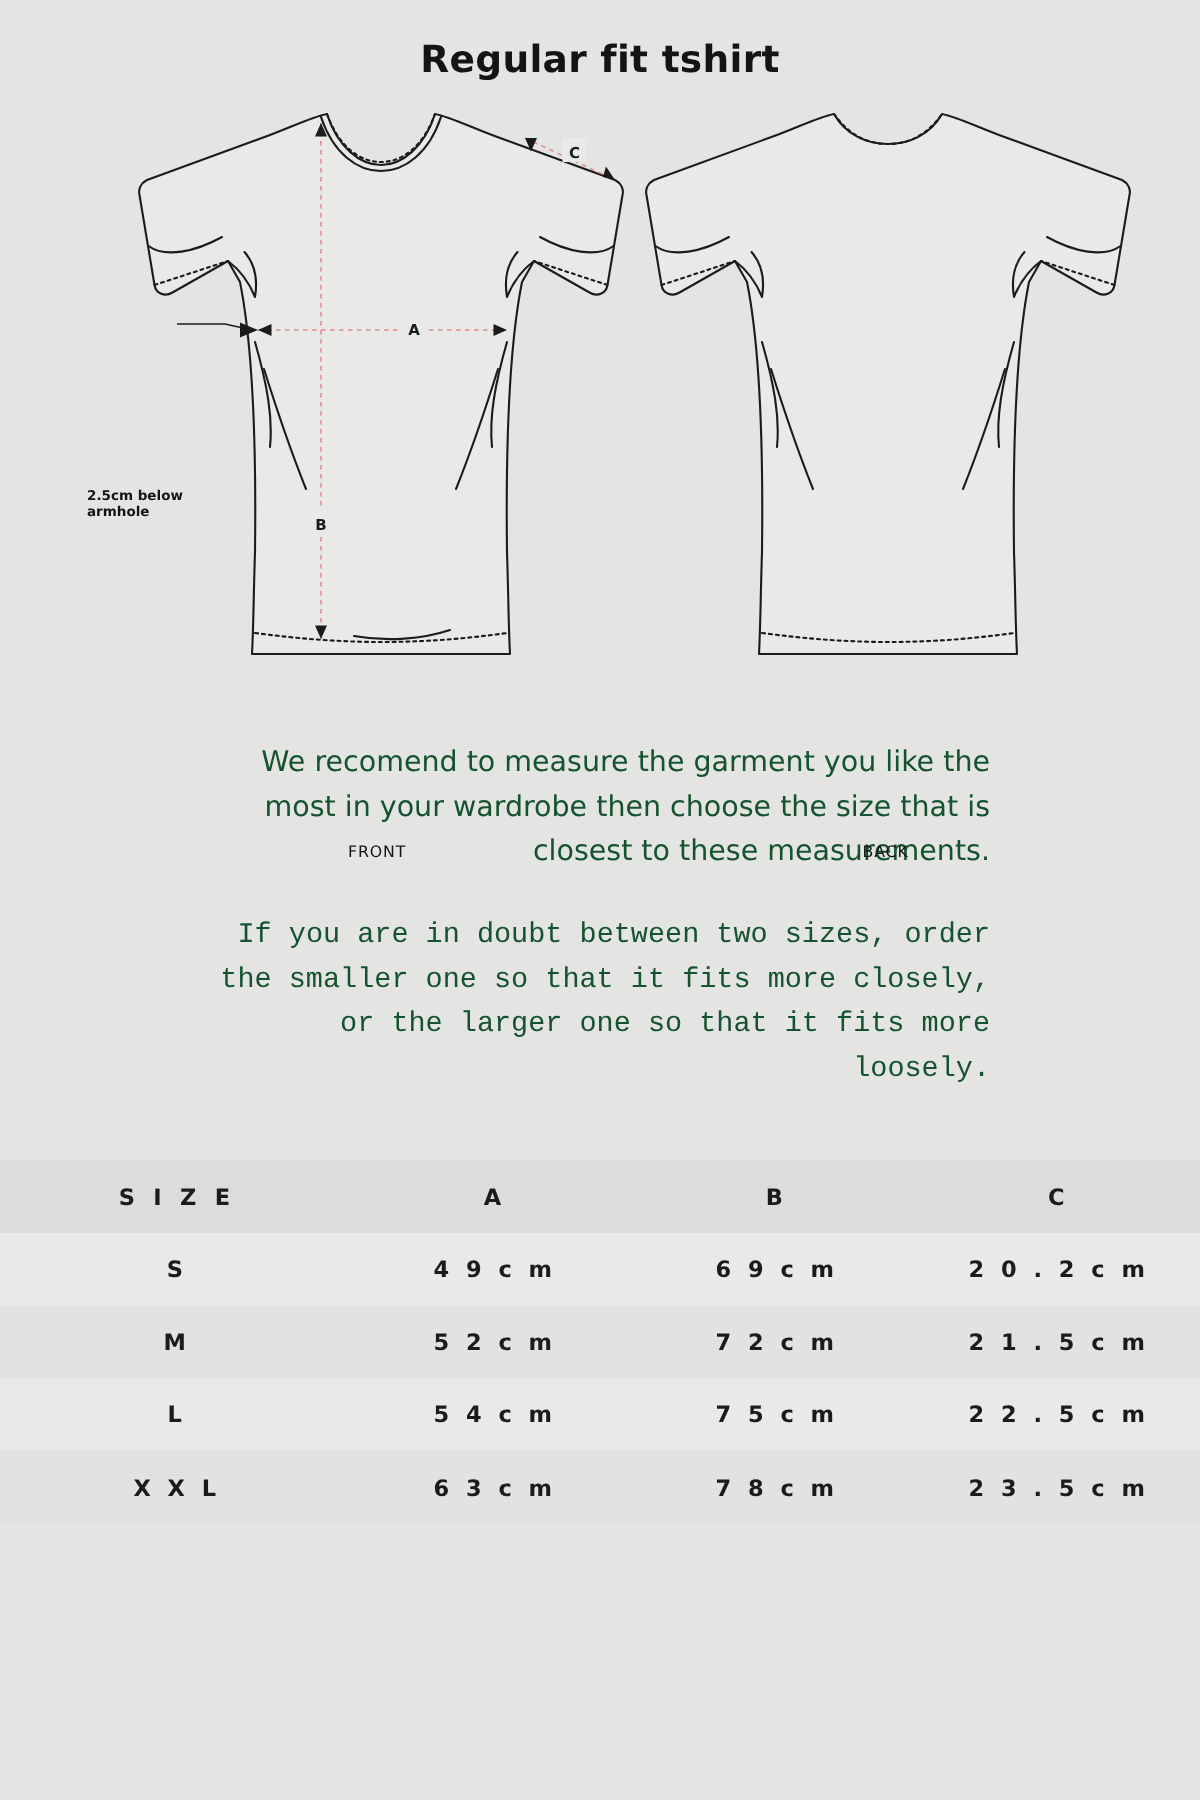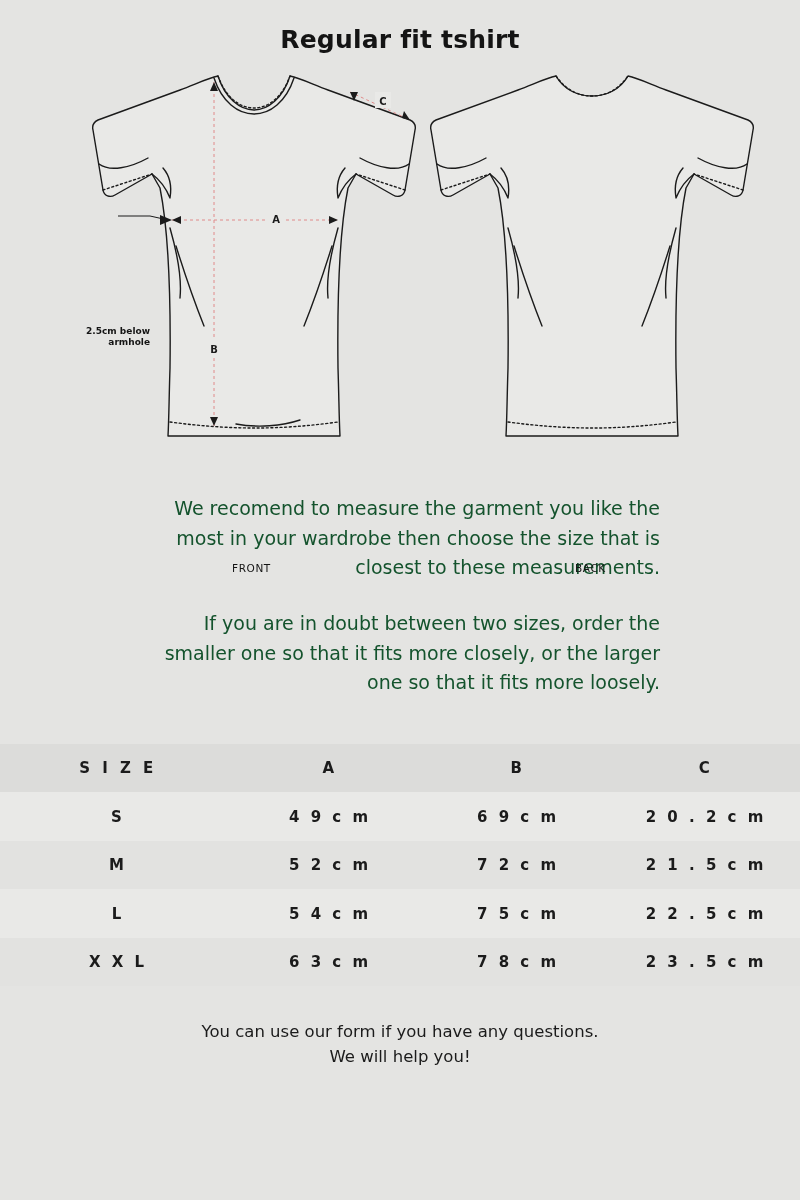--- a/index.html
+++ b/index.html
@@ -43,38 +43,38 @@
     color: #141414;
   }
   .caption.front { left: 232px; top: 494px; }
   .caption.back  { left: 575px; top: 494px; }
 
   .armhole-label {
     position: absolute;
     left: 58px;
     top: 258px;
     width: 92px;
-    text-align: right;
+    text-align: left;
     font-size: 9px;
     font-weight: bold;
     line-height: 1.25;
     color: #141414;
   }
 
   
   .desc {
     width: 520px;
     margin: 0 auto;
     text-align: right;
     font-size: 19px;
     line-height: 1.56;
     color: #14532d;
   }
   .desc.p1 { margin-top: 6px; }
-  .desc.p2 { margin-top: 26px; }
+  .desc.p2 { margin-top: 26px; font-family: Liberation Mono, monospace; }
 
   
   .size-table {
     width: 800px;
     margin-top: 46px;
     border-collapse: collapse;
     font-size: 15px;
   }
   .size-table th,
   .size-table td {
@@ -269,18 +269,14 @@
       </tr>
       <tr>
         <td>X X L</td>
         <td>6 3   c m</td>
         <td>7 8   c m</td>
         <td>2 3 . 5   c m</td>
       </tr>
     </tbody>
   </table>
 
-  <div class="footer">
-    <div>You can use our form if you have any questions.</div>
-    <div>We will help you!</div>
-  </div>
 
 </div>
 
 </body></html>

